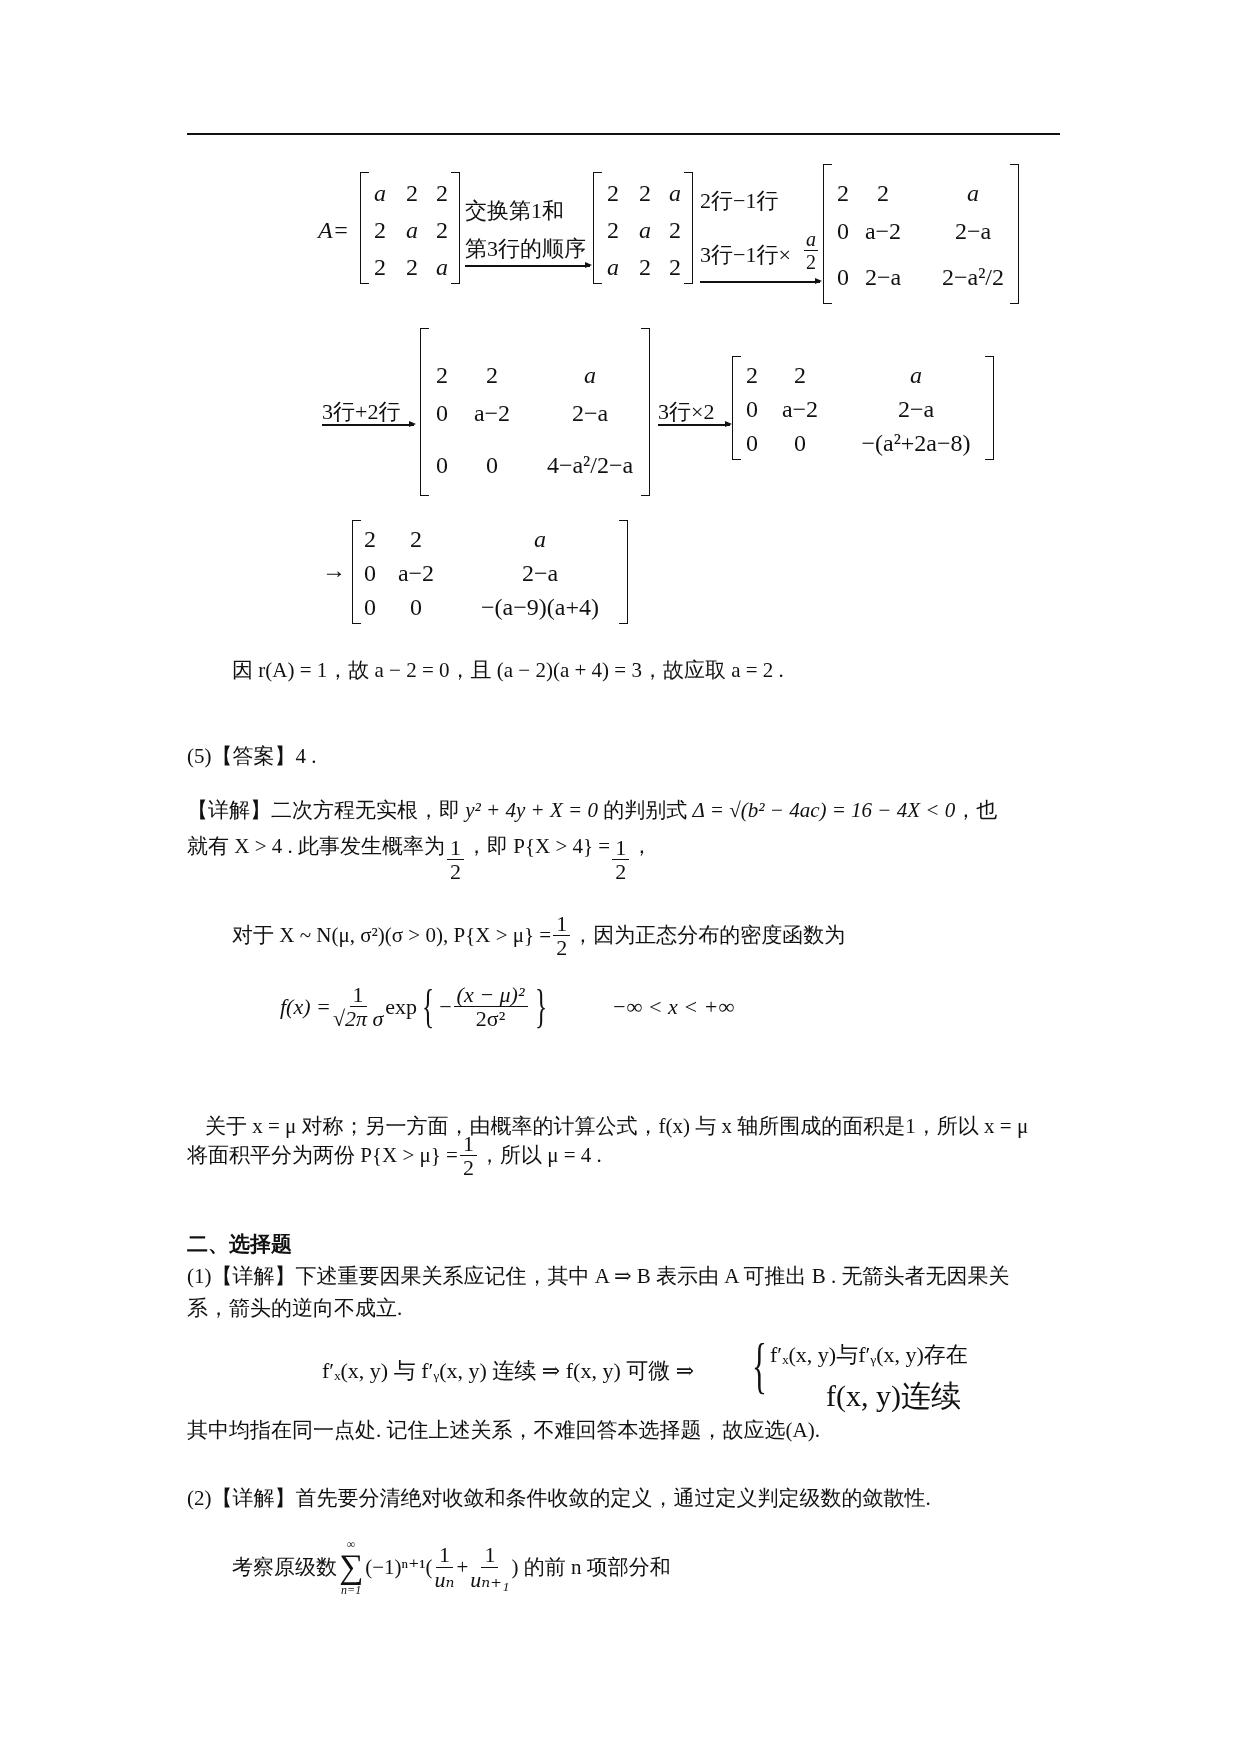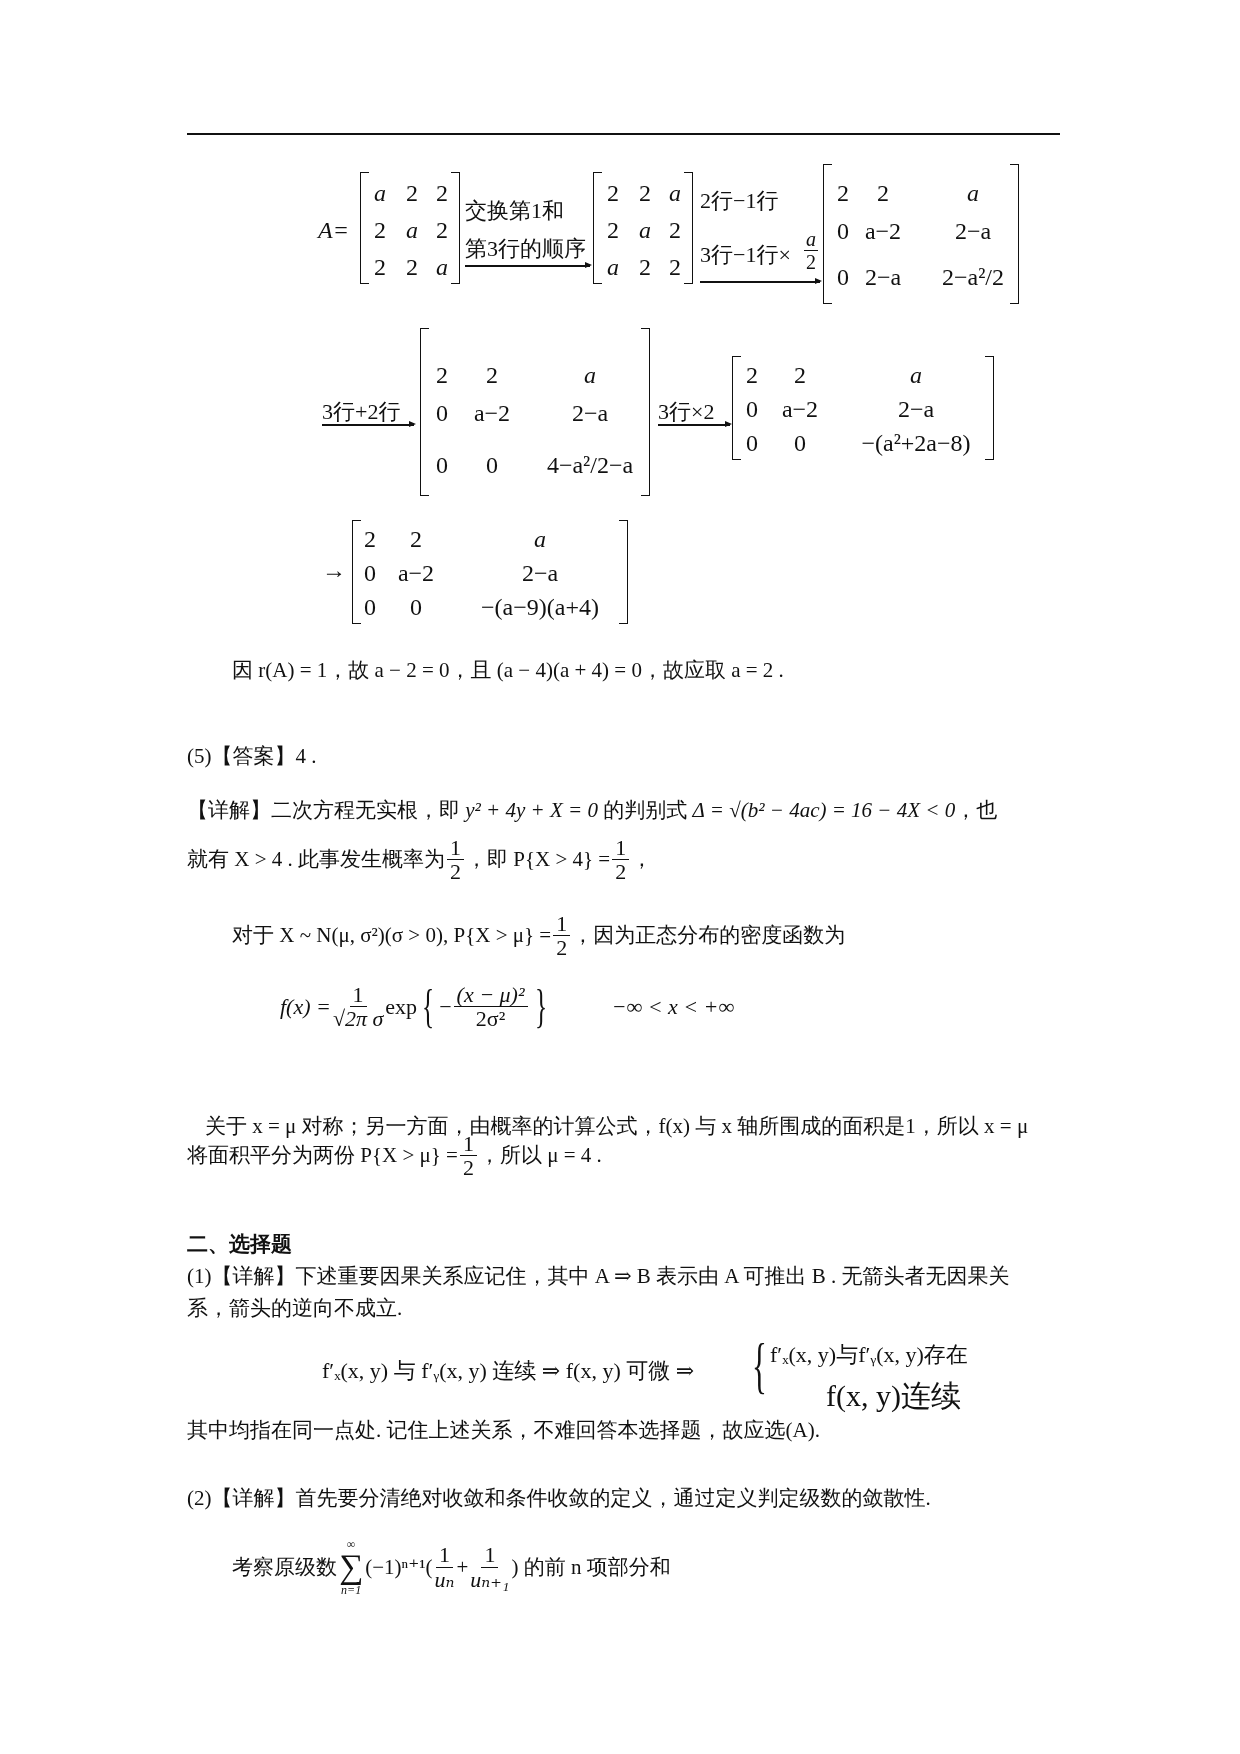--- a/index.html
+++ b/index.html
@@ -124,29 +124,29 @@
   <div class="cell" style="left:64px;top:6px;">2</div>
   <div class="cell m" style="left:188px;top:6px;">a</div>
   <div class="cell" style="left:18px;top:40px;">0</div>
   <div class="cell" style="left:64px;top:40px;">a−2</div>
   <div class="cell" style="left:188px;top:40px;">2−a</div>
   <div class="cell" style="left:18px;top:74px;">0</div>
   <div class="cell" style="left:64px;top:74px;">0</div>
   <div class="cell" style="left:188px;top:74px;">−(a−9)(a+4)</div>
 </div>
 
-<div class="abs t" style="left:232px;top:660px;">因 r(A) = 1，故 a − 2 = 0，且 (a − 4)(a + 4) = 0，故应取 a = 2 .</div>
+<div class="abs t" style="left:232px;top:660px;">因 r(A) = 1，故 a − 2 = 0，且 (a − 2)(a + 4) = 3，故应取 a = 2 .</div>
 
 <div class="abs t" style="left:187px;top:746px;">(5)【答案】4 .</div>
 
 <div class="abs t" style="left:187px;top:800px;">
   <span>【详解】二次方程无实根，即 </span><span class="m">y² + 4y + X = 0</span><span> 的判别式 </span><span class="m">Δ = √(b² − 4ac) = 16 − 4X &lt; 0</span><span>，也</span>
 </div>
 
-<div class="abs t" style="left:187px;top:836px;display:flex;align-items:center;">
+<div class="abs t" style="left:187px;top:836px;display:flex;align-items:flex-start;">
   <span>就有 X &gt; 4 . 此事发生概率为</span>
   <span class="frac">
       <span class="num">1</span>
       <span>2</span>
     </span>
   <span>，即 P{X &gt; 4} =</span>
   <span class="frac">
       <span class="num">1</span>
       <span>2</span>
     </span>

